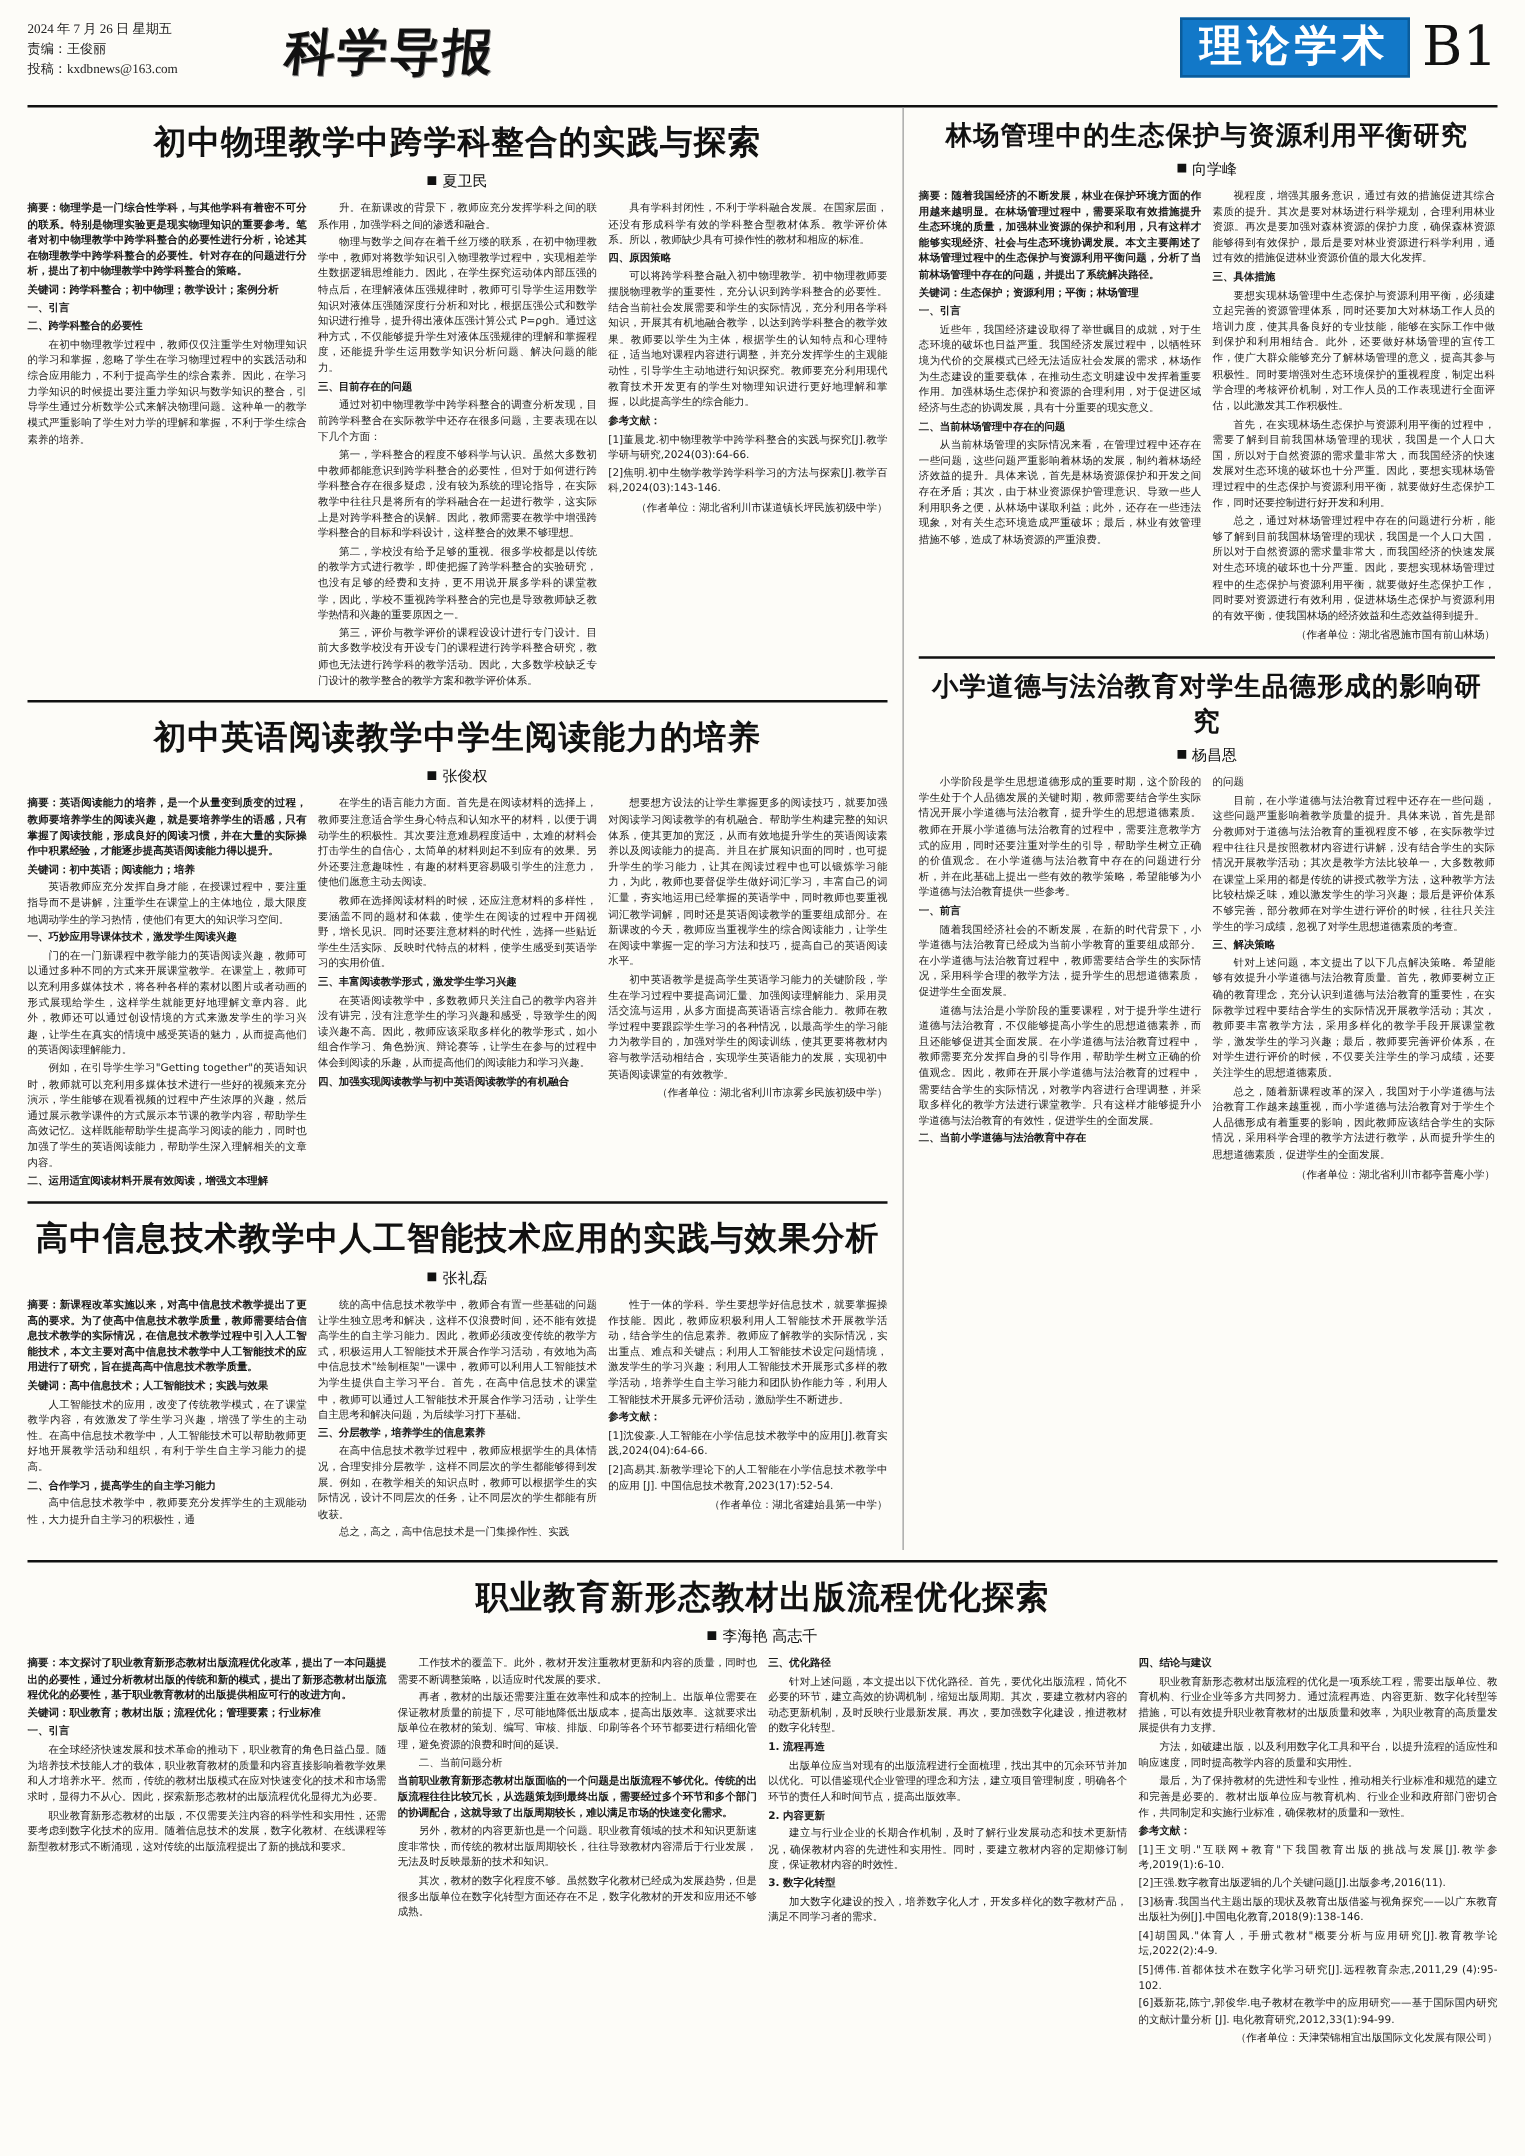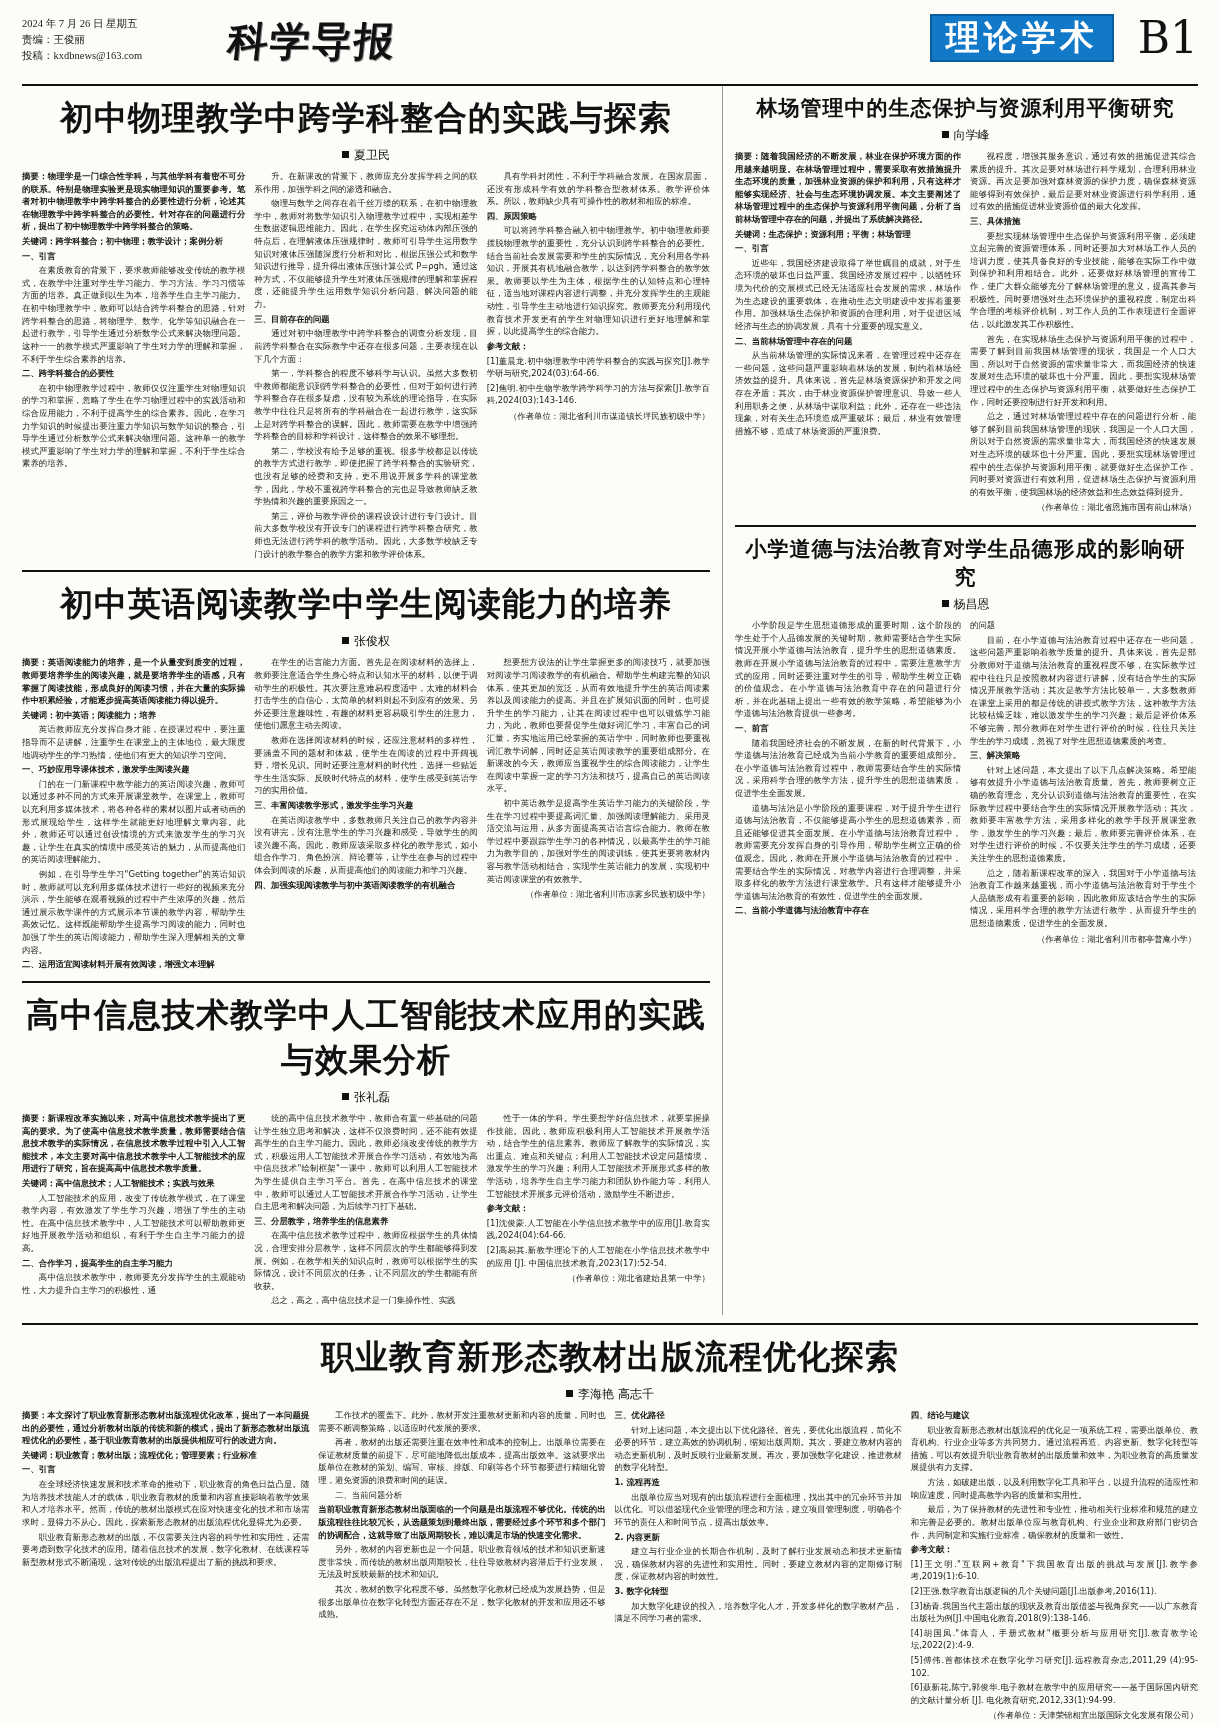--- a/index.html
+++ b/index.html
@@ -35,21 +35,21 @@
   }
   .paper-title{
     font-family:"DejaVu Serif","Liberation Serif",serif;
     font-weight:bold;
     font-size:40px;
     letter-spacing:2px;
     color:#111;
     transform:skewX(-6deg);
     text-shadow:1px 1px 0 #888;
   }
-  .mh-right{display:flex;align-items:center;gap:24px;}
+  .mh-right{display:flex;align-items:center;gap:10px;}
   .section-badge{
     background:#1278c8;
     color:#fff;
     font-family:"DejaVu Serif","Liberation Serif",serif;
     font-weight:bold;
     font-size:34px;
     letter-spacing:4px;
     padding:4px 14px 6px 14px;
     border:2px solid #0b5c9b;
     line-height:1;
@@ -57,21 +57,21 @@
   .section-code{
     font-family:"DejaVu Serif","Liberation Serif",serif;
     font-weight:normal;font-size:44px;line-height:1;
     color:#111;
   }
   .art-title{
     font-family:"DejaVu Serif","Liberation Serif",serif;
     font-weight:bold;text-align:center;
     color:#111;
   }
-  .t-big{font-size:33px;letter-spacing:1px;margin:10px 0 6px;}
+  .t-big{font-size:26px;letter-spacing:1px;margin:10px 0 6px;}
   .t-mid{font-size:21px;letter-spacing:1px;margin:8px 0 5px;}
   .byline{
     text-align:center;font-size:12px;margin-bottom:6px;color:#111;
   }
   .byline .sq{
     display:inline-block;width:7px;height:7px;background:#111;
     margin-right:5px;vertical-align:1px;
   }
   .cols{display:flex;gap:9px;}
   .col{
@@ -116,21 +116,20 @@
     <div class="left-band">
 
       <div class="art">
         <div class="art-title t-big">初中物理教学中跨学科整合的实践与探索</div>
         <div class="byline"><span class="sq"></span><span>夏卫民</span></div>
         <div class="cols">
           <div class="col">
             <p class="b">摘要：物理学是一门综合性学科，与其他学科有着密不可分的联系。特别是物理实验更是现实物理知识的重要参考。笔者对初中物理教学中跨学科整合的必要性进行分析，论述其在物理教学中跨学科整合的必要性。针对存在的问题进行分析，提出了初中物理教学中跨学科整合的策略。</p>
             <p class="b">关键词：跨学科整合；初中物理；教学设计；案例分析</p>
             <p class="b">一、引言</p>
-            <p>在素质教育的背景下，要求教师能够改变传统的教学模式，在教学中注重对学生学习能力、学习方法、学习习惯等方面的培养。真正做到以生为本，培养学生自主学习能力。在初中物理教学中，教师可以结合跨学科整合的思路，针对跨学科整合的思路，将物理学、数学、化学等知识融合在一起进行教学，引导学生通过分析数学公式来解决物理问题。这种一一的教学模式严重影响了学生对力学的理解和掌握，不利于学生综合素养的培养。</p>
             <p class="b">二、跨学科整合的必要性</p>
             <p>在初中物理教学过程中，教师仅仅注重学生对物理知识的学习和掌握，忽略了学生在学习物理过程中的实践活动和综合应用能力，不利于提高学生的综合素养。因此，在学习力学知识的时候提出要注重力学知识与数学知识的整合，引导学生通过分析数学公式来解决物理问题。这种单一的教学模式严重影响了学生对力学的理解和掌握，不利于学生综合素养的培养。</p>
           </div>
           <div class="col">
             <p>升。在新课改的背景下，教师应充分发挥学科之间的联系作用，加强学科之间的渗透和融合。</p>
             <p>物理与数学之间存在着千丝万缕的联系，在初中物理教学中，教师对将数学知识引入物理教学过程中，实现相差学生数据逻辑思维能力。因此，在学生探究运动体内部压强的特点后，在理解液体压强规律时，教师可引导学生运用数学知识对液体压强随深度行分析和对比，根据压强公式和数学知识进行推导，提升得出液体压强计算公式 P=ρgh。通过这种方式，不仅能够提升学生对液体压强规律的理解和掌握程度，还能提升学生运用数学知识分析问题、解决问题的能力。</p>
             <p class="b">三、目前存在的问题</p>
             <p>通过对初中物理教学中跨学科整合的调查分析发现，目前跨学科整合在实际教学中还存在很多问题，主要表现在以下几个方面：</p>
             <p>第一，学科整合的程度不够科学与认识。虽然大多数初中教师都能意识到跨学科整合的必要性，但对于如何进行跨学科整合存在很多疑虑，没有较为系统的理论指导，在实际教学中往往只是将所有的学科融合在一起进行教学，这实际上是对跨学科整合的误解。因此，教师需要在教学中增强跨学科整合的目标和学科设计，这样整合的效果不够理想。</p>
             <p>第二，学校没有给予足够的重视。很多学校都是以传统的教学方式进行教学，即使把握了跨学科整合的实验研究，也没有足够的经费和支持，更不用说开展多学科的课堂教学，因此，学校不重视跨学科整合的完也是导致教师缺乏教学热情和兴趣的重要原因之一。</p>

